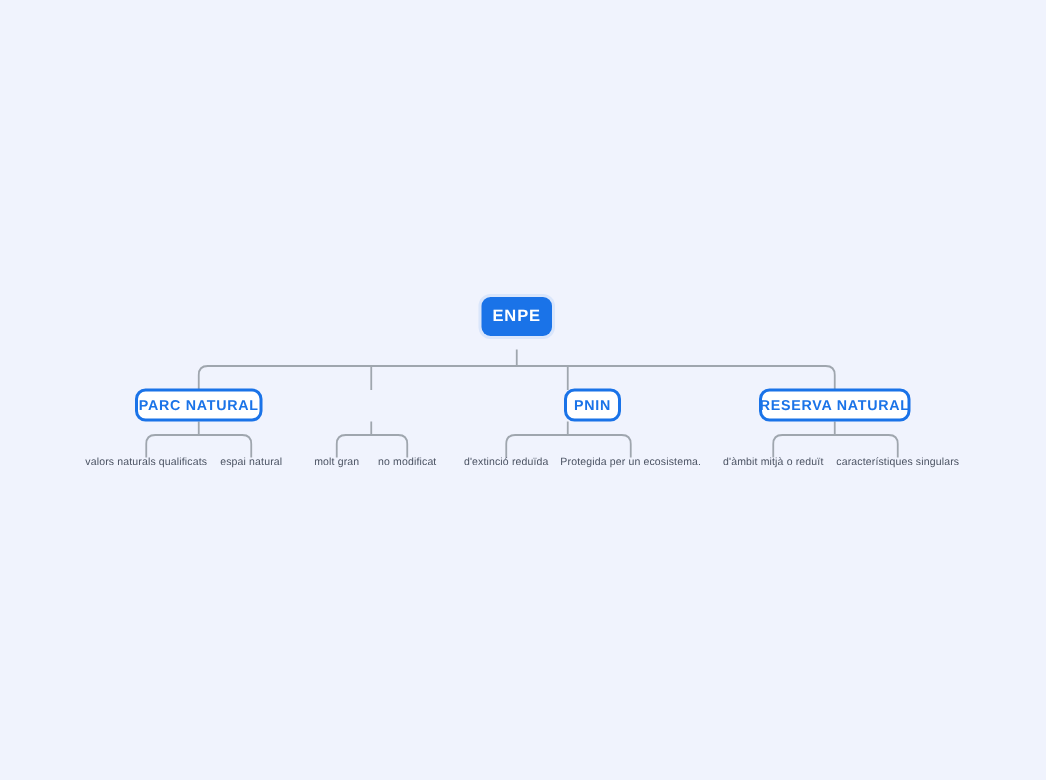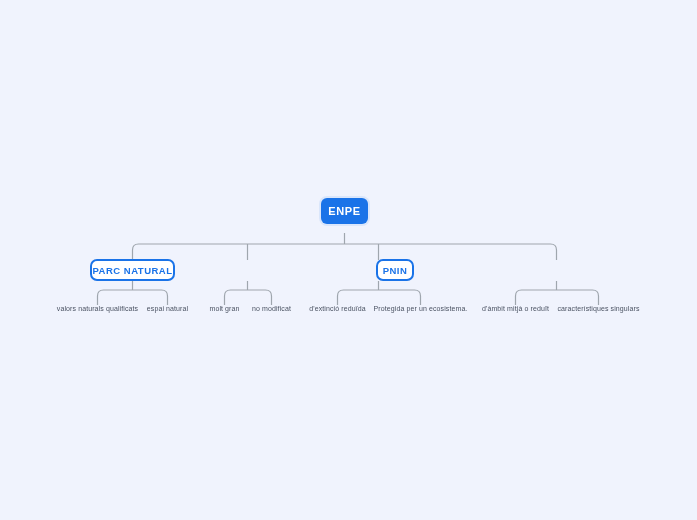--- a/index.html
+++ b/index.html
@@ -110,20 +110,21 @@
              L592.5,290 Q598.5,290 598.5,296 L598.5,305"></path>
   </svg>
 
   <div class="node node-root" style="left:321px; top:198px; width:47px;">ENPE</div>
 
   <div class="node node-branch" style="left:90px; top:259px; width:85px;">PARC NATURAL</div>
 
 
   <div class="node node-branch" style="left:376px; top:259px; width:38px;">PNIN</div>
 
+  <div class="node node-branch" style="left:506px; top:259px; width:101px;">RESERVA NATURAL</div>
 
   <div class="node node-leaf" style="left:47px; top:303px; width:101px;">valors naturals qualificats</div>
 
   <div class="node node-leaf" style="left:132px; top:303px; width:71px;">espai natural</div>
 
   <div class="node node-leaf" style="left:194px; top:303px; width:61px;">molt gran</div>
 
   <div class="node node-leaf" style="left:238px; top:303px; width:67px;">no modificat</div>
 
   <div class="node node-leaf" style="left:296px; top:303px; width:83px;">d'extinció reduïda</div>

